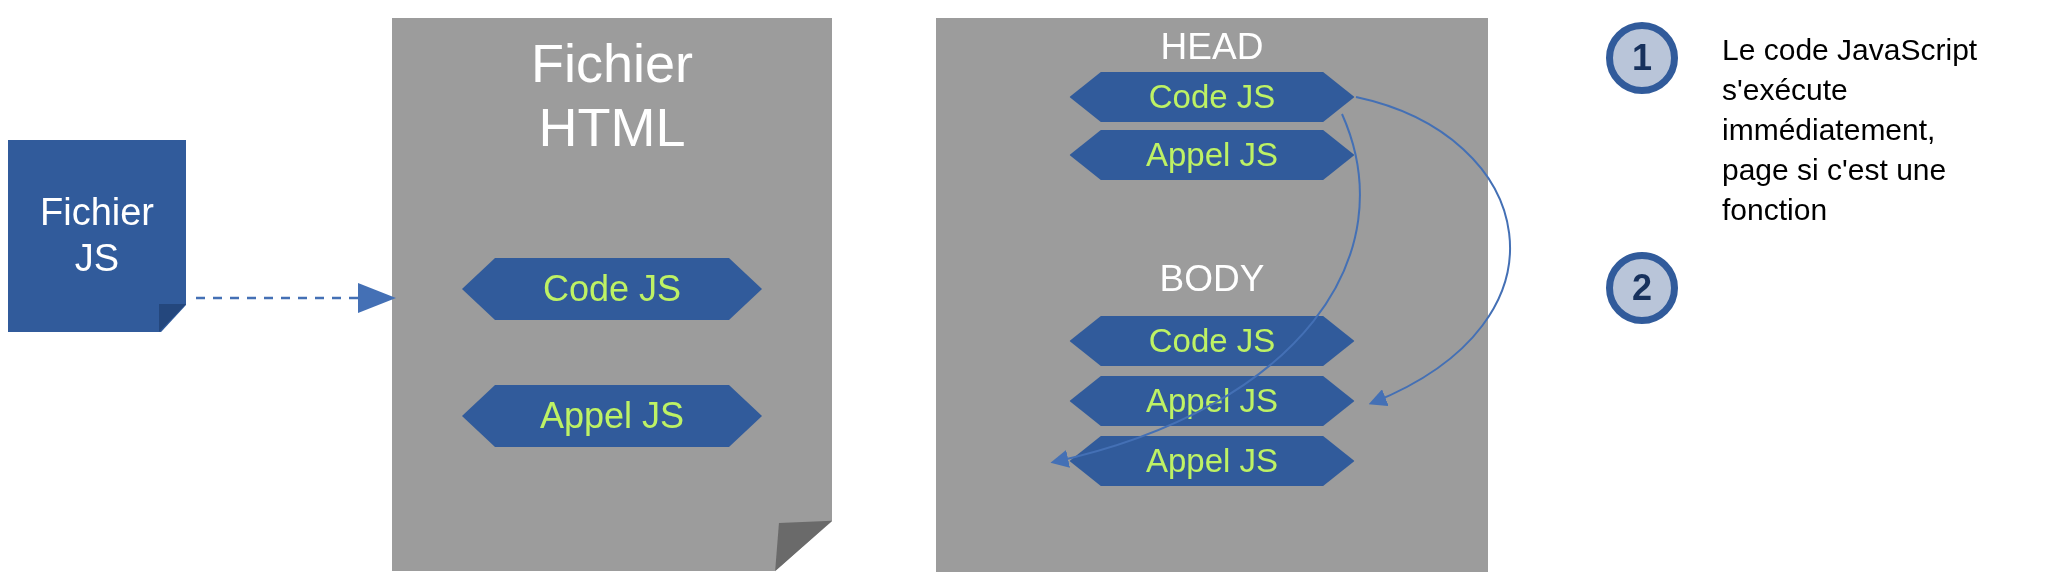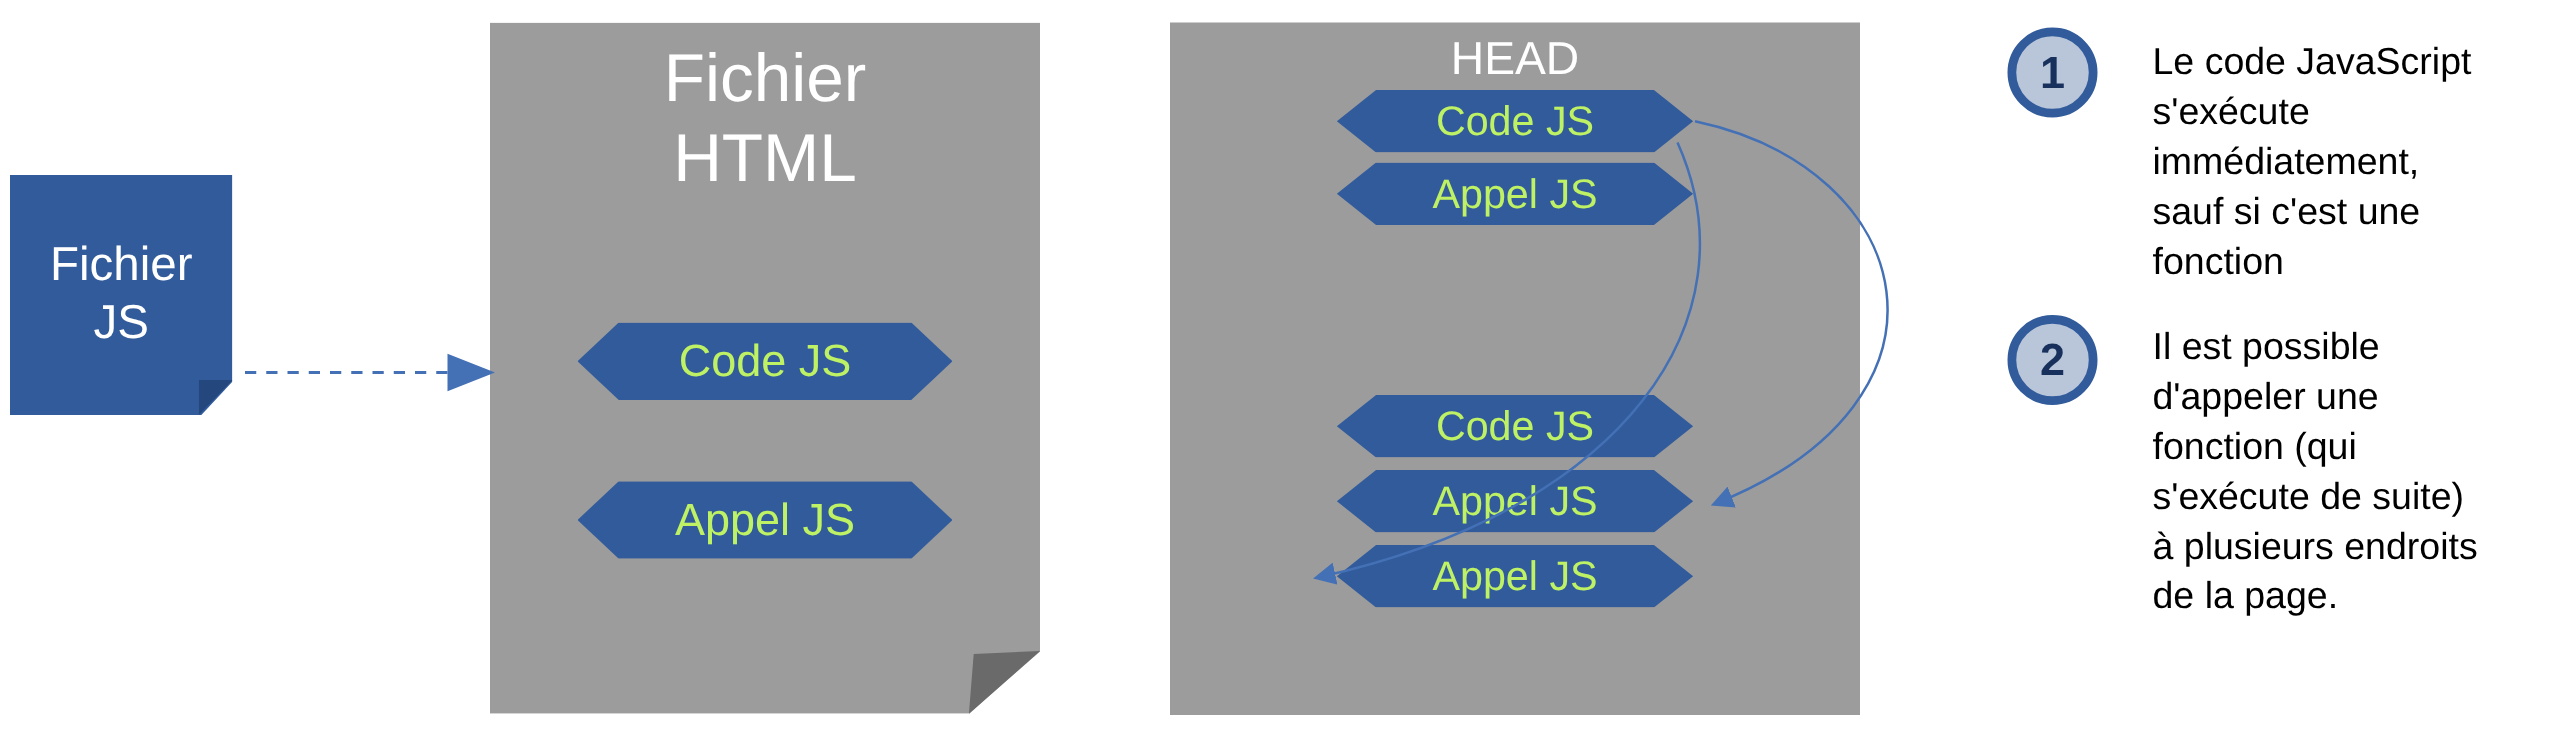--- a/index.html
+++ b/index.html
@@ -91,20 +91,21 @@
   </div>
   <div class="html-fold"></div>
 
   <div class="head-box">
     <div class="section-title">HEAD</div>
     <div class="hex hex-head-0">Code JS</div>
     <div class="hex hex-head-1">Appel JS</div>
   </div>
 
   <div class="body-box">
+    <div class="section-title">BODY</div>
     <div class="hex hex-body-0">Code JS</div>
     <div class="hex hex-body-1">Appel JS</div>
     <div class="hex hex-body-2">Appel JS</div>
   </div>
 
   <svg class="arrows" viewBox="0 0 2052 586" xmlns="http://www.w3.org/2000/svg">
     <defs>
       <marker id="ah" viewBox="0 0 10 10" refX="8" refY="5" markerWidth="9" markerHeight="9" orient="auto-start-reverse">
         <path d="M0,0 L10,5 L0,10 z" fill="#4470b5"></path>
       </marker>
@@ -117,26 +118,20 @@
 
     <path d="M1342,114 C1405,255 1300,408 1054,462" stroke="#4470b5" stroke-width="2" fill="none" marker-end="url(#ah)"></path>
   </svg>
 
   <div class="badge badge-1">
     <span>1</span>
   </div>
   <div class="note-text note-text-1">Le code JavaScript
 s'exécute
 immédiatement,
-sauf si c'est une
+page si c'est une
 fonction</div>
 
   <div class="badge badge-2">
     <span>2</span>
   </div>
-  <div class="note-text note-text-2">Il est possible
-d'appeler une
-fonction (qui
-s'exécute de suite)
-à plusieurs endroits
-de la page.</div>
 
 </div>
 
 </body></html>

